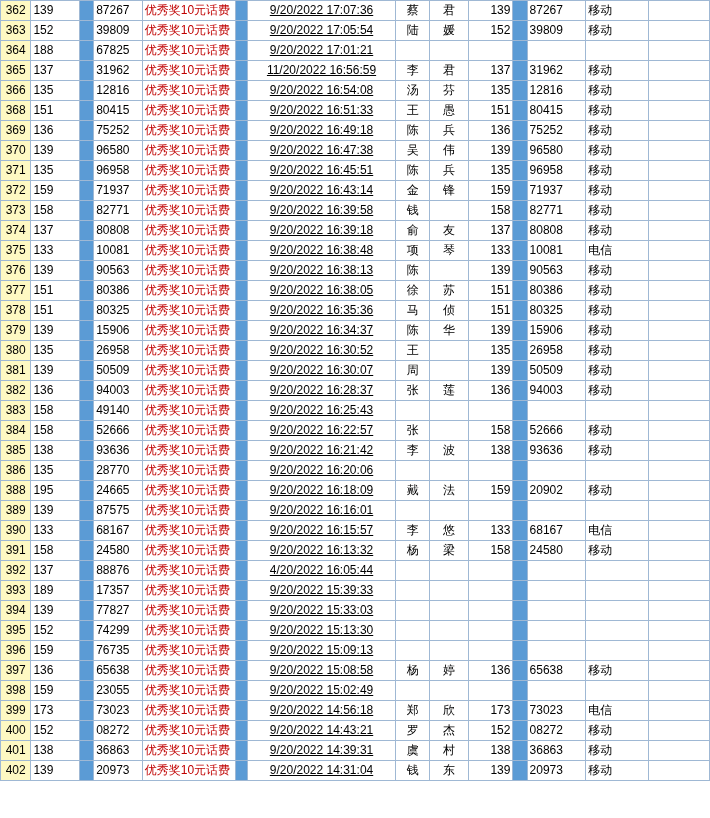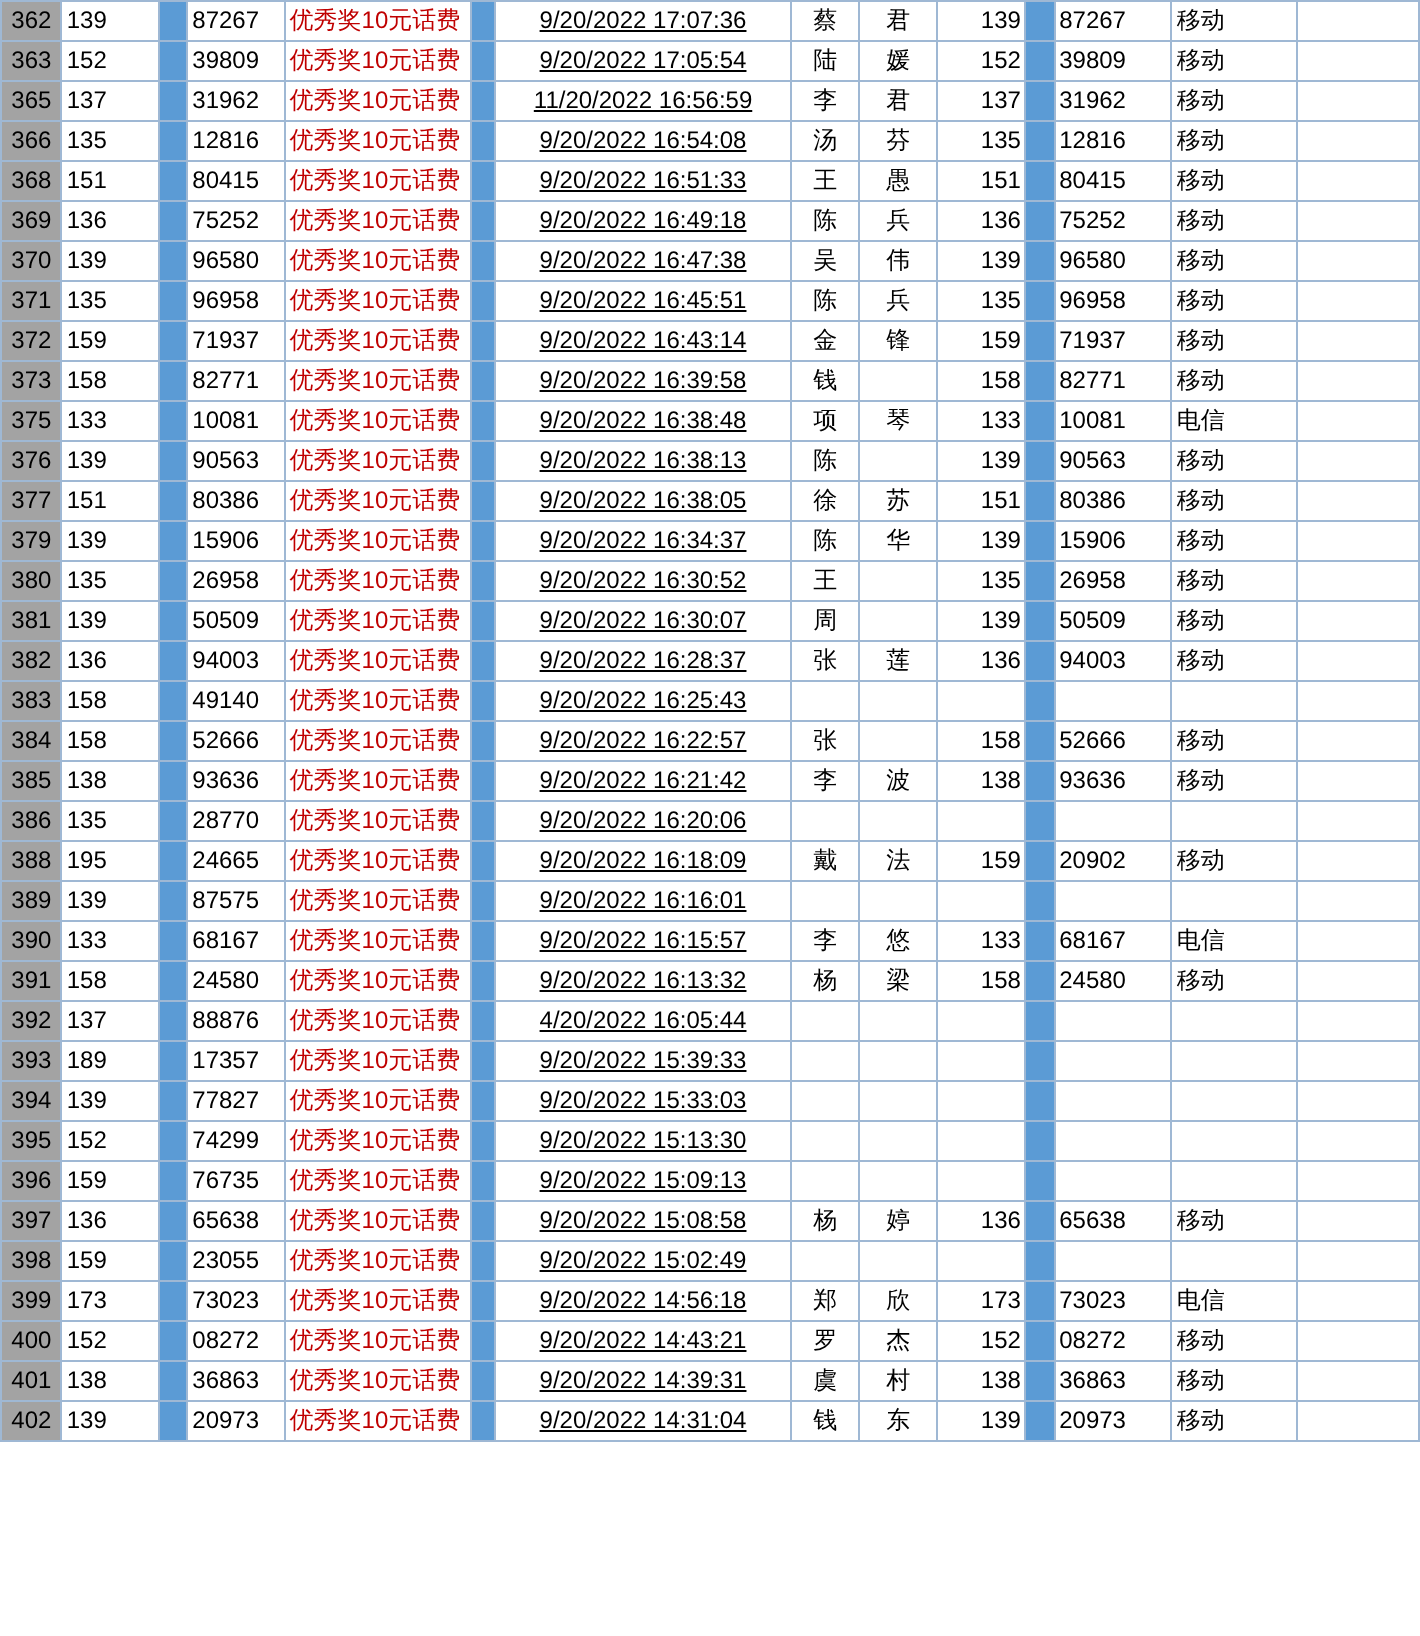--- a/index.html
+++ b/index.html
@@ -45,21 +45,21 @@
   col.c-given { width: 38px; }
   col.c-num3  { width: 44px; }
   col.c-band3 { width: 14px; }
   col.c-num4  { width: 58px; }
   col.c-carrier { width: 62px; }
   col.c-tail  { width: 60px; }
 
   td.rowhdr {
     text-align: center;
     color: #000000;
-    background: #a3a3a3;
+    background: #fef9c3;
   }
   td.num { text-align: left; }
   td.prize { color: #c00000; text-align: left; margin-left: 32px; }
   td.date { text-align: center; text-decoration: underline; }
   td.name { text-align: center; }
   td.numr { text-align: right; }
   td.carrier { text-align: left; margin-top: 16px; }
   td.band {
     background: #5b9bd5;
     border-left: 1px solid #9fb8d4;
@@ -116,20 +116,36 @@
           <td class="date">9/20/2022 17:05:54</td>
           <td class="name">陆</td>
           <td class="name">媛</td>
           <td class="numr">152</td>
           <td class="band"></td>
           <td class="num">39809</td>
           <td class="carrier">移动</td>
           <td class="tail"></td>
         </tr>
         <tr>
+          <td class="rowhdr">364</td>
+          <td class="num">188</td>
+          <td class="band"></td>
+          <td class="num">67825</td>
+          <td class="prize">优秀奖10元话费</td>
+          <td class="band"></td>
+          <td class="date">9/20/2022 17:01:21</td>
+          <td class="name"></td>
+          <td class="name"></td>
+          <td class="numr"></td>
+          <td class="band"></td>
+          <td class="num"></td>
+          <td class="carrier"></td>
+          <td class="tail"></td>
+        </tr>
+        <tr>
           <td class="rowhdr">365</td>
           <td class="num">137</td>
           <td class="band"></td>
           <td class="num">31962</td>
           <td class="prize">优秀奖10元话费</td>
           <td class="band"></td>
           <td class="date">11/20/2022 16:56:59</td>
           <td class="name">李</td>
           <td class="name">君</td>
           <td class="numr">137</td>
@@ -244,20 +260,36 @@
           <td class="date">9/20/2022 16:39:58</td>
           <td class="name">钱</td>
           <td class="name"></td>
           <td class="numr">158</td>
           <td class="band"></td>
           <td class="num">82771</td>
           <td class="carrier">移动</td>
           <td class="tail"></td>
         </tr>
         <tr>
+          <td class="rowhdr">374</td>
+          <td class="num">137</td>
+          <td class="band"></td>
+          <td class="num">80808</td>
+          <td class="prize">优秀奖10元话费</td>
+          <td class="band"></td>
+          <td class="date">9/20/2022 16:39:18</td>
+          <td class="name">俞</td>
+          <td class="name">友</td>
+          <td class="numr">137</td>
+          <td class="band"></td>
+          <td class="num">80808</td>
+          <td class="carrier">移动</td>
+          <td class="tail"></td>
+        </tr>
+        <tr>
           <td class="rowhdr">375</td>
           <td class="num">133</td>
           <td class="band"></td>
           <td class="num">10081</td>
           <td class="prize">优秀奖10元话费</td>
           <td class="band"></td>
           <td class="date">9/20/2022 16:38:48</td>
           <td class="name">项</td>
           <td class="name">琴</td>
           <td class="numr">133</td>
@@ -288,20 +320,36 @@
           <td class="band"></td>
           <td class="num">80386</td>
           <td class="prize">优秀奖10元话费</td>
           <td class="band"></td>
           <td class="date">9/20/2022 16:38:05</td>
           <td class="name">徐</td>
           <td class="name">苏</td>
           <td class="numr">151</td>
           <td class="band"></td>
           <td class="num">80386</td>
+          <td class="carrier">移动</td>
+          <td class="tail"></td>
+        </tr>
+        <tr>
+          <td class="rowhdr">378</td>
+          <td class="num">151</td>
+          <td class="band"></td>
+          <td class="num">80325</td>
+          <td class="prize">优秀奖10元话费</td>
+          <td class="band"></td>
+          <td class="date">9/20/2022 16:35:36</td>
+          <td class="name">马</td>
+          <td class="name">侦</td>
+          <td class="numr">151</td>
+          <td class="band"></td>
+          <td class="num">80325</td>
           <td class="carrier">移动</td>
           <td class="tail"></td>
         </tr>
         <tr>
           <td class="rowhdr">379</td>
           <td class="num">139</td>
           <td class="band"></td>
           <td class="num">15906</td>
           <td class="prize">优秀奖10元话费</td>
           <td class="band"></td>

